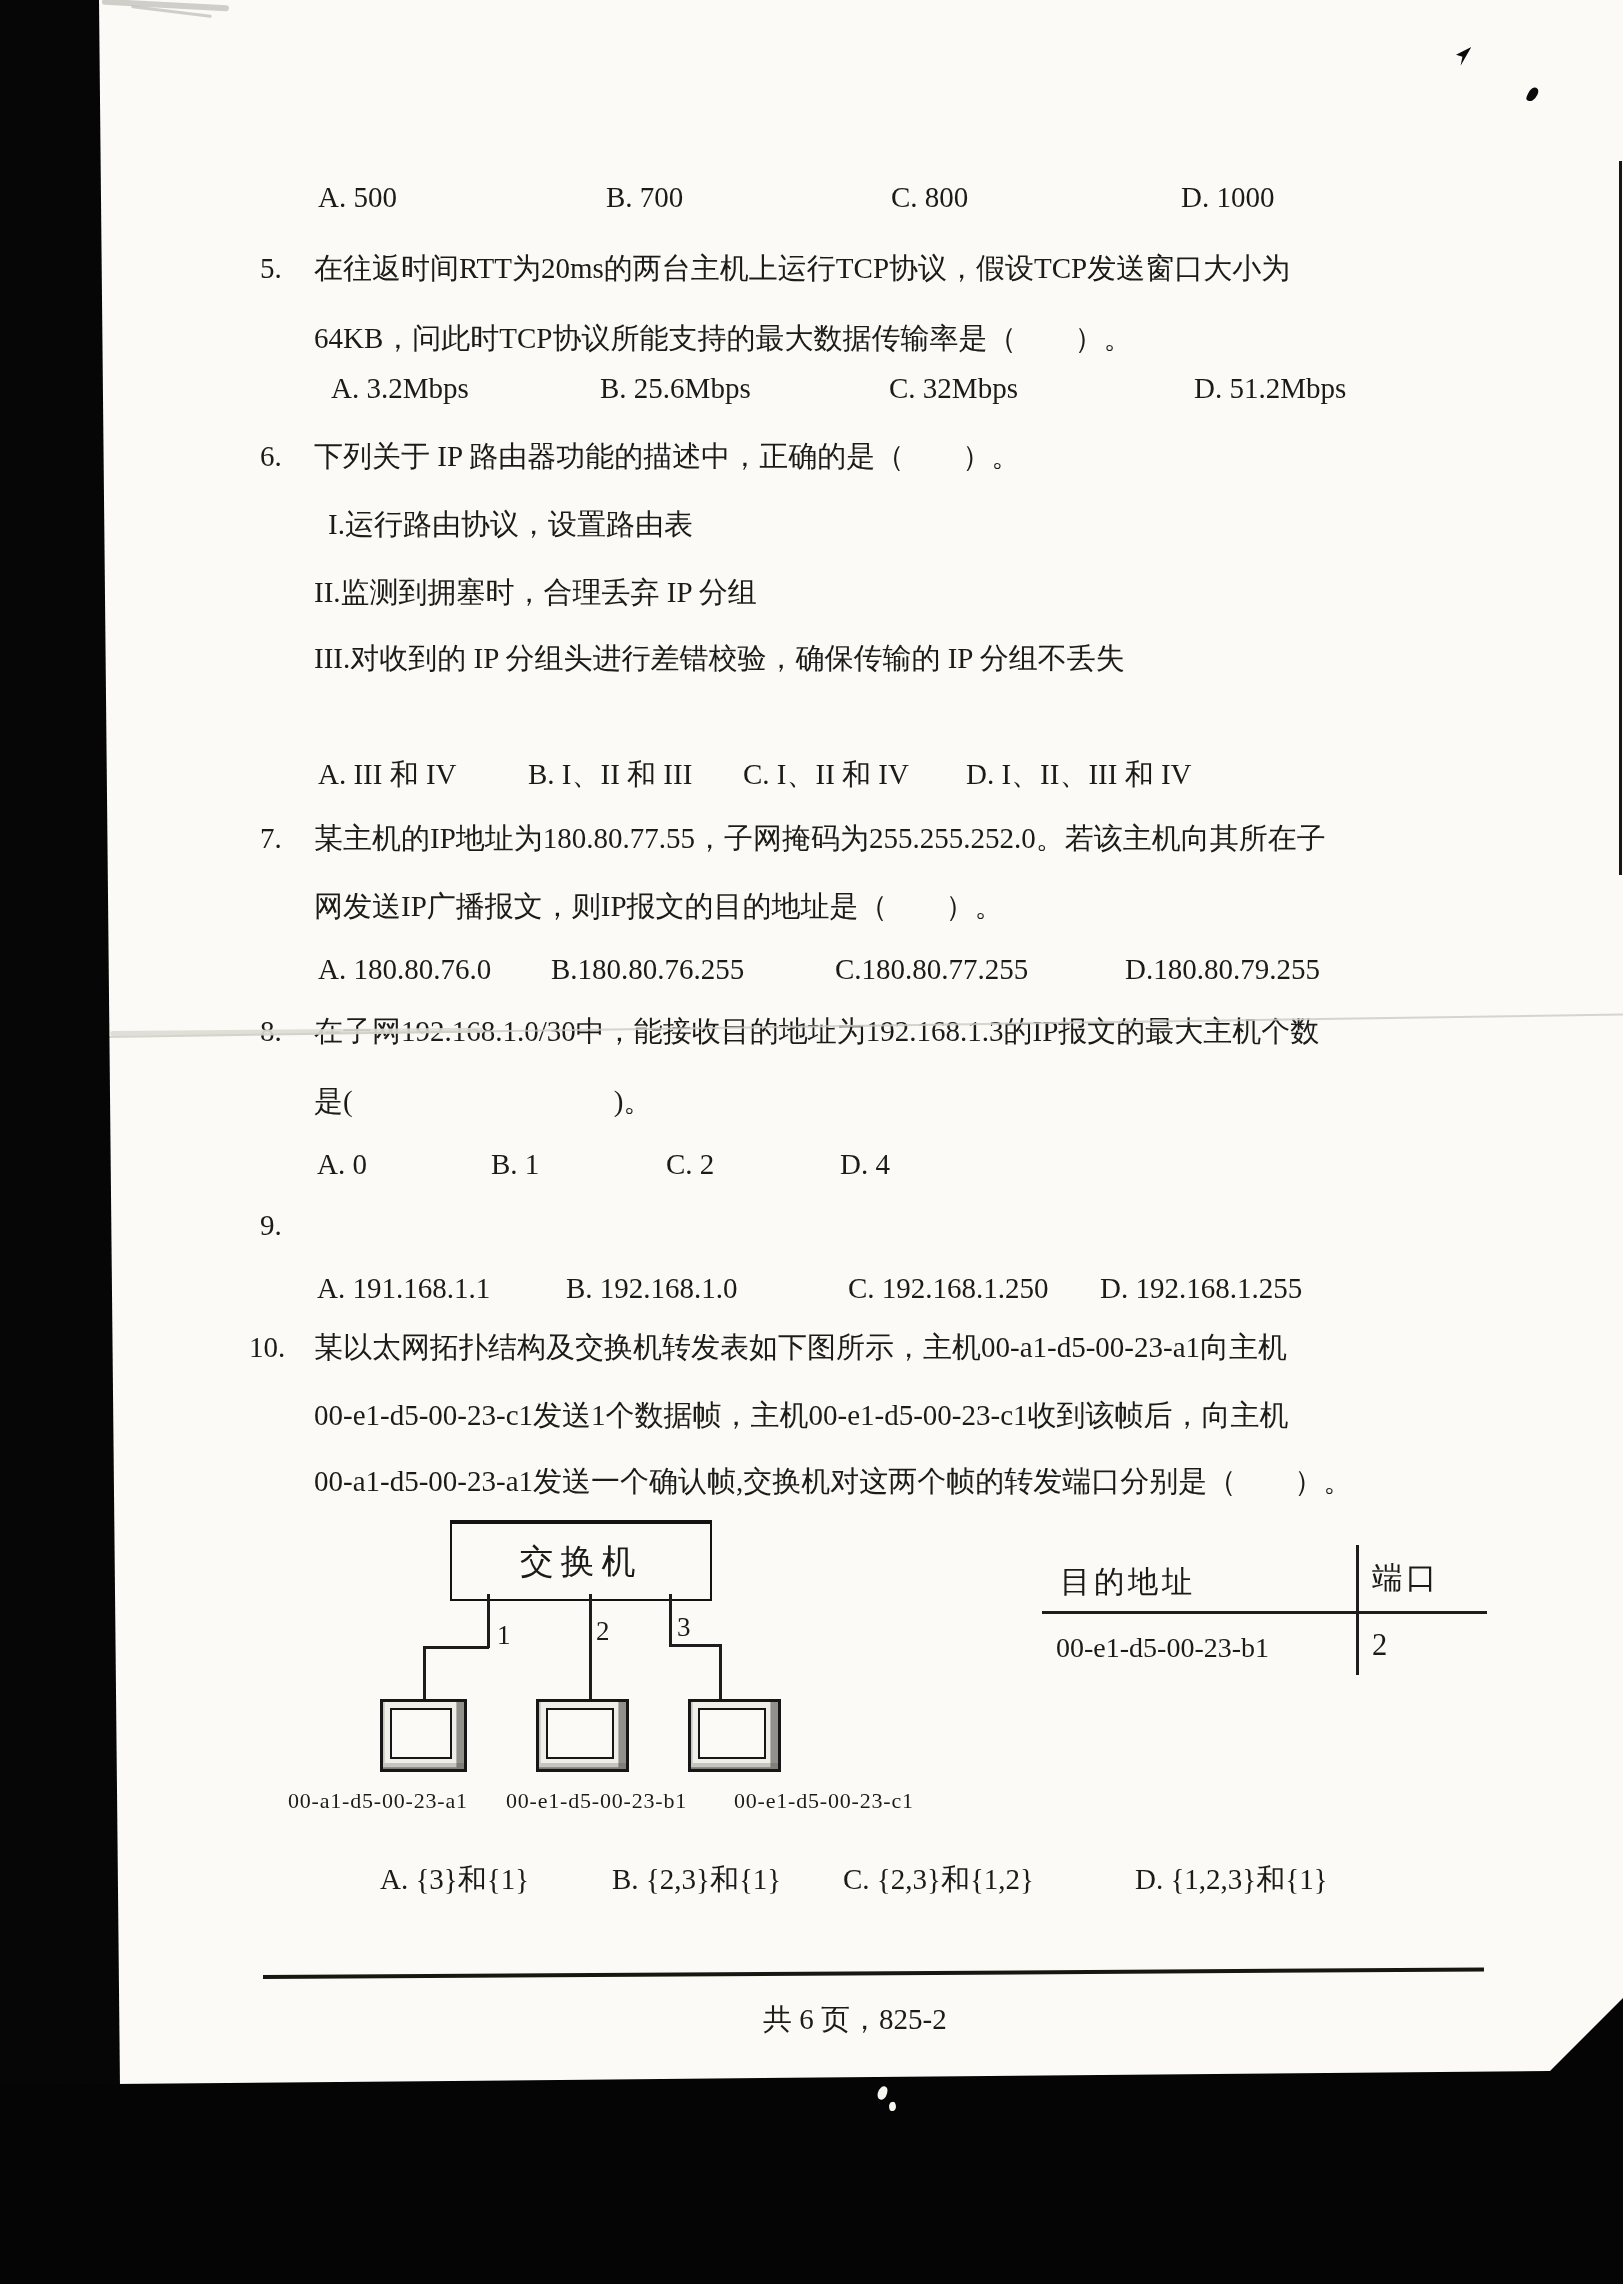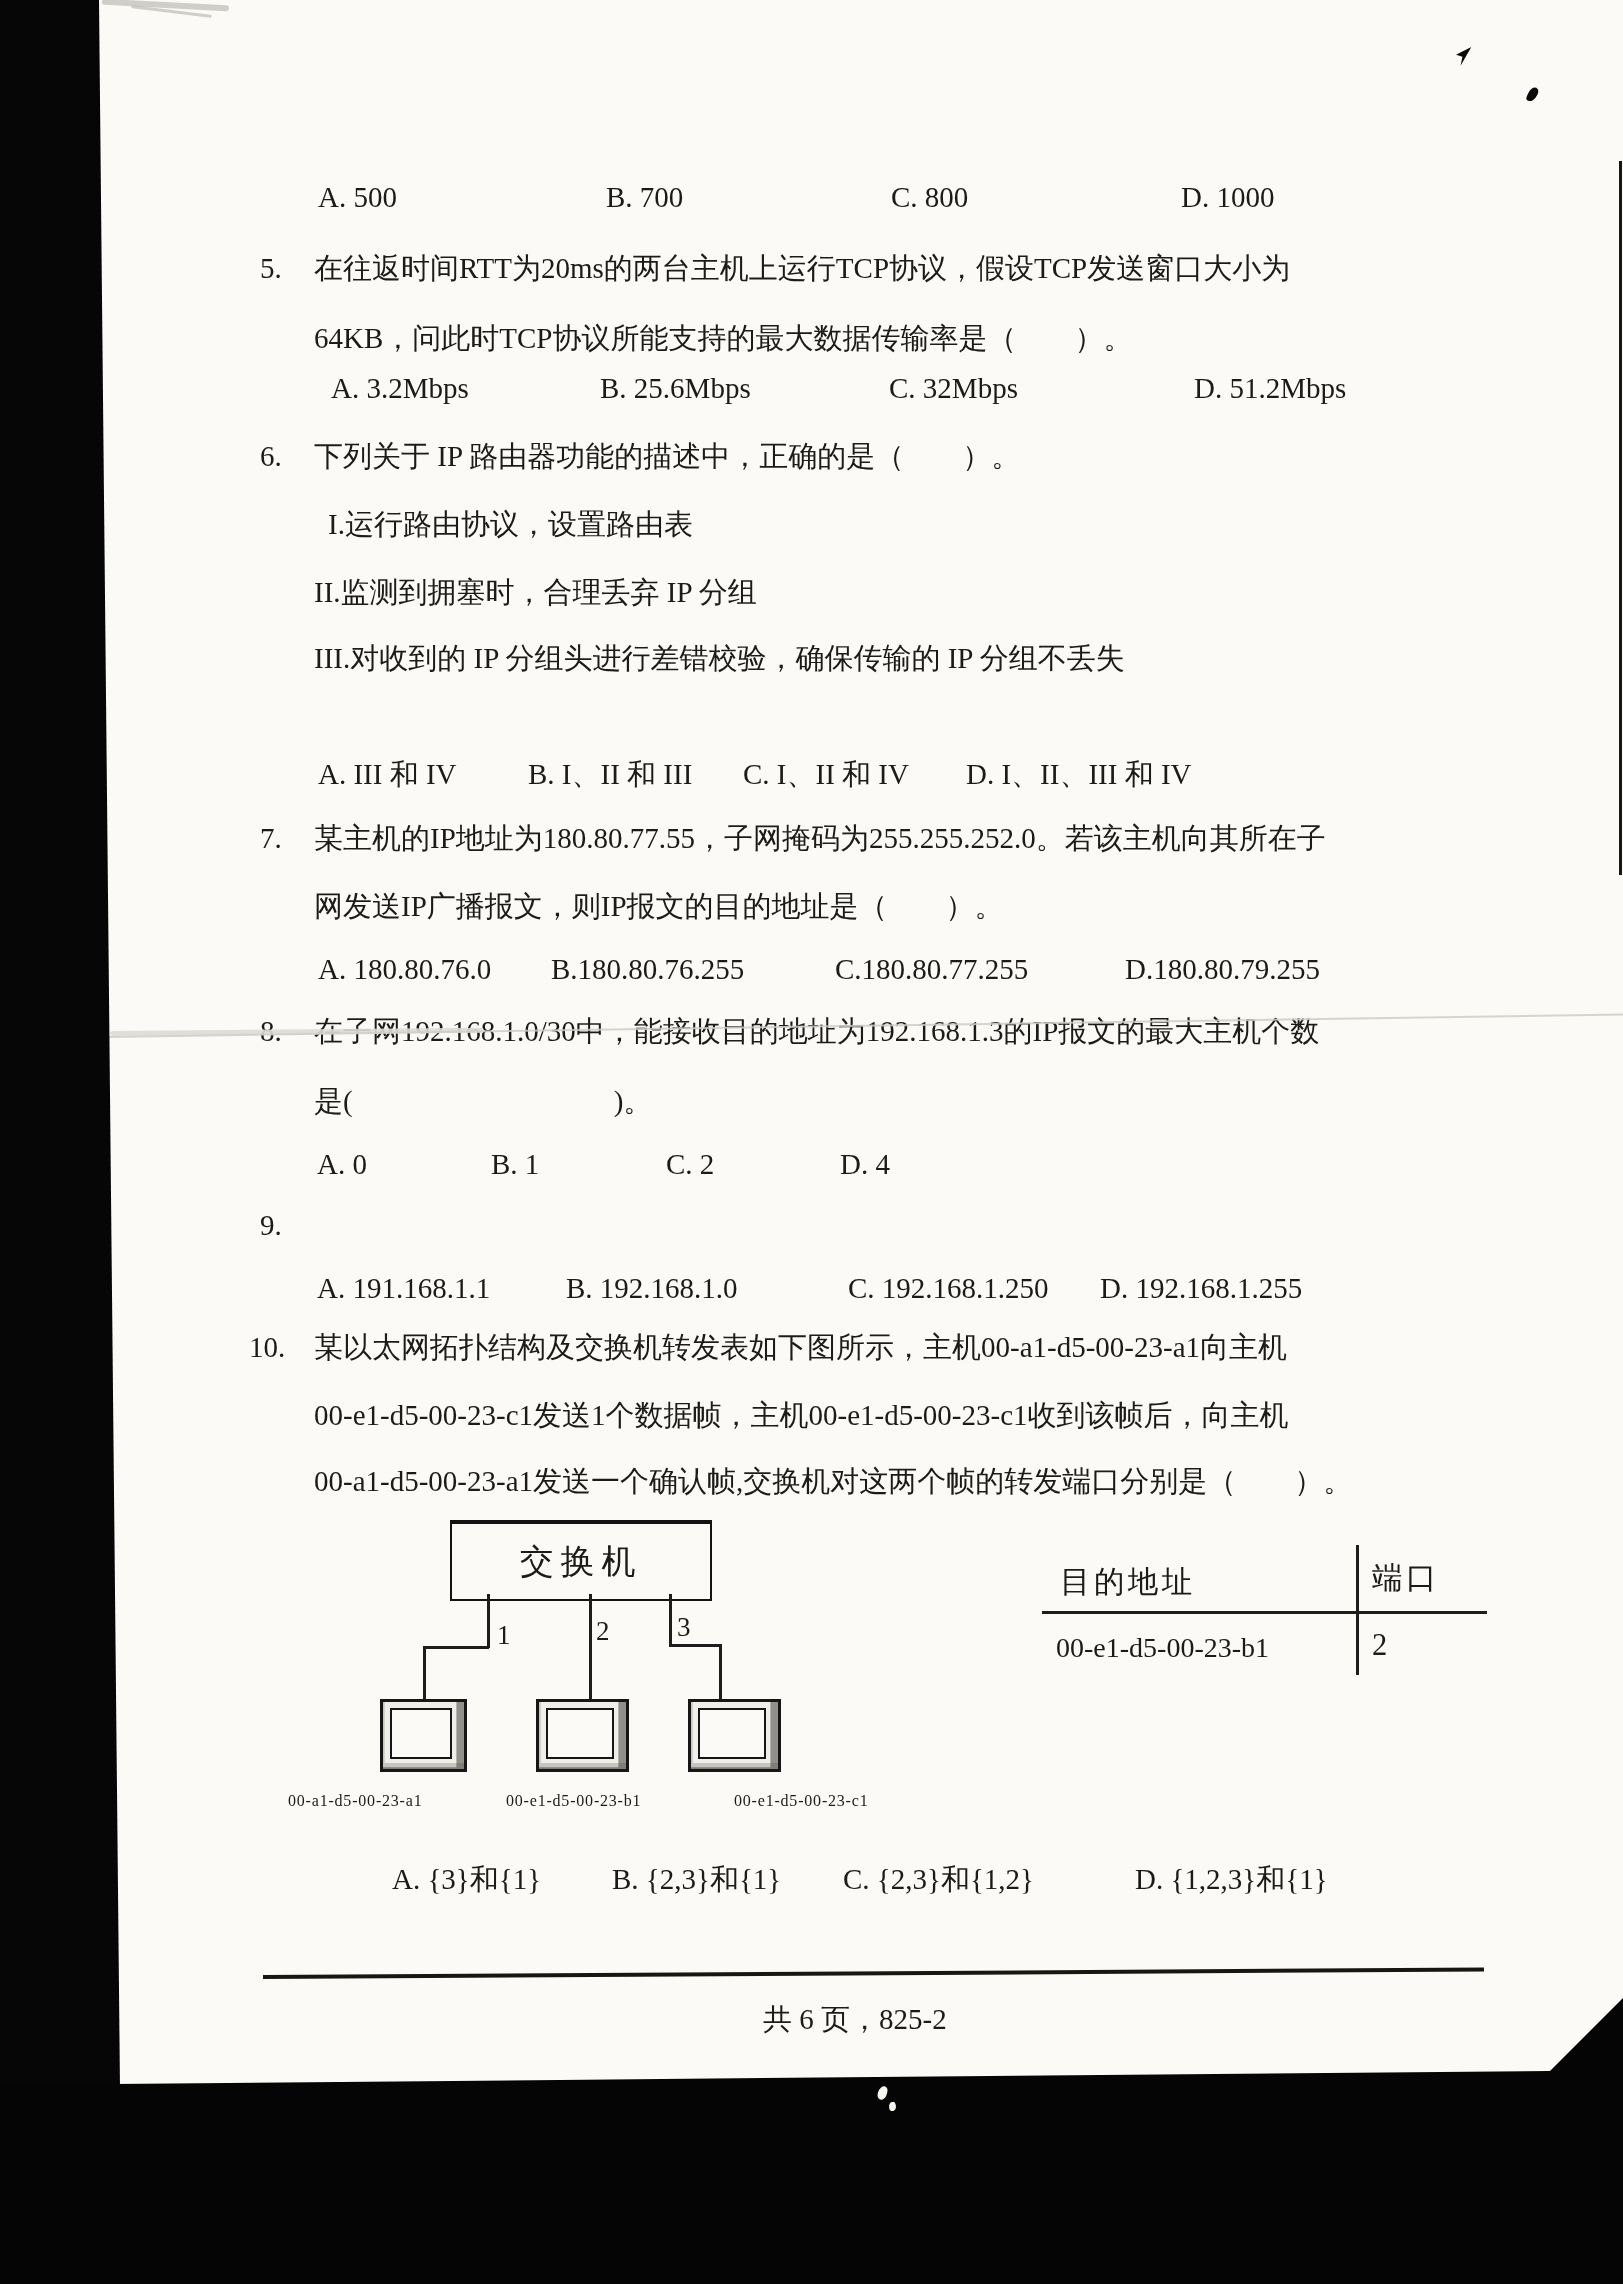--- a/index.html
+++ b/index.html
@@ -11,21 +11,21 @@
     font-family:"Liberation Serif","DejaVu Serif",serif;
     color:#1c1b1a;
   }
   .t{
     position:absolute;
     white-space:nowrap;
     font-size:29px;
     line-height:34px;
     color:#1c1b1a;
   }
-  .small{font-size:16px;line-height:25.4px;letter-spacing:0.8px;}
+  .small{font-size:22px;line-height:25.4px;letter-spacing:0.8px;}
   .portnum{font-size:27px;}
   .tablehead{font-size:30.5px;letter-spacing:3.4px;}
   .tablecell{font-size:28px;}
   
   .artifact{position:absolute;}
   #left-bar{
     left:0;top:0;width:1623px;height:2284px;
     background:#060606;
     clip-path:polygon(0px 0px,99px 0px,120px 2089px,0px 2089px);
   }
@@ -164,21 +164,21 @@
   <div class="t small" style="left:506px;top:1788px">00-e1-d5-00-23-b1</div>
   <div class="t small" style="left:734px;top:1788px">00-e1-d5-00-23-c1</div>
 
   <div class="ln" style="left:1356px;top:1545px;width:2.5px;height:130px"></div>
   <div class="ln" style="left:1042px;top:1611px;width:445px;height:2.5px"></div>
   <div class="t tablehead" style="left:1060px;top:1565px">目的地址</div>
   <div class="t tablehead" style="left:1372px;top:1561px">端口</div>
   <div class="t tablecell" style="left:1056px;top:1631px">00-e1-d5-00-23-b1</div>
   <div class="t tablecell" style="left:1372px;top:1628px;font-size:30.5px">2</div>
 
-  <div class="t" style="left:392px;top:1862px">A. {3}和{1}</div>
+  <div class="t" style="left:380px;top:1862px">A. {3}和{1}</div>
   <div class="t" style="left:612px;top:1862px">B. {2,3}和{1}</div>
   <div class="t" style="left:843px;top:1862px">C. {2,3}和{1,2}</div>
   <div class="t" style="left:1135px;top:1862px">D. {1,2,3}和{1}</div>
 
   <div id="footer-rule"></div>
   <div class="t" style="left:763px;top:2002px">共 6 页，825-2</div>
 
   <div class="torn" style="left:102px;top:1.7px;width:127px;height:6px;transform:rotate(3deg)"></div>
   <div class="torn" style="left:131px;top:10.2px;width:81px;height:3.4px;transform:rotate(7deg)"></div>
   <div id="crease-smudge"></div>

